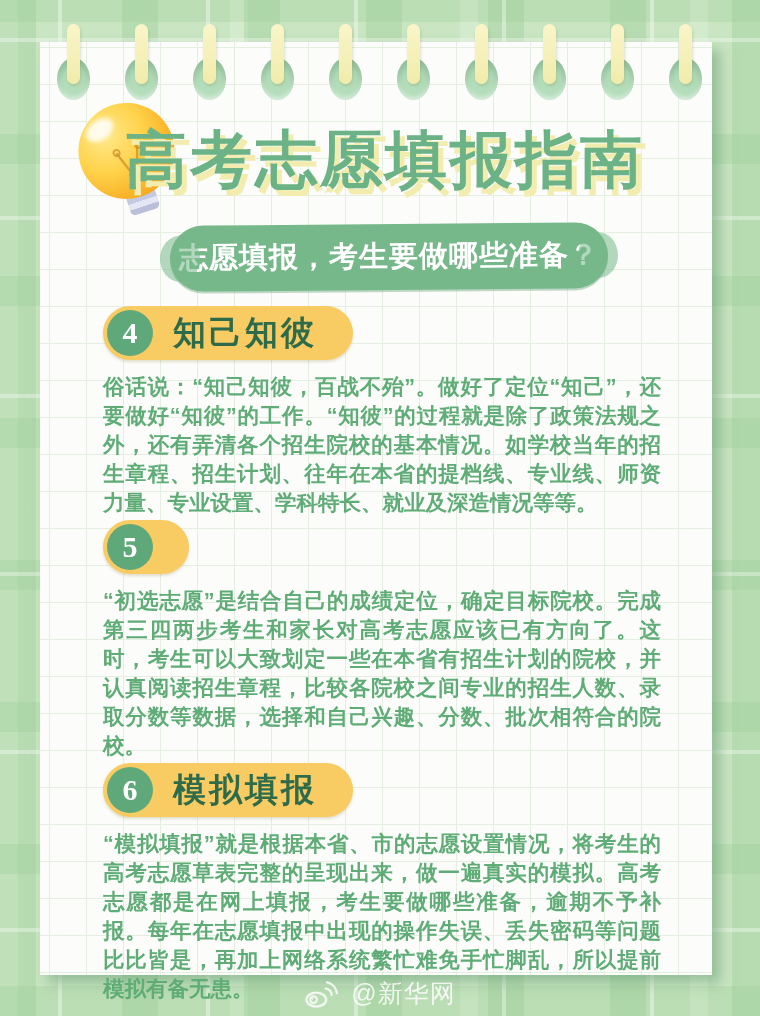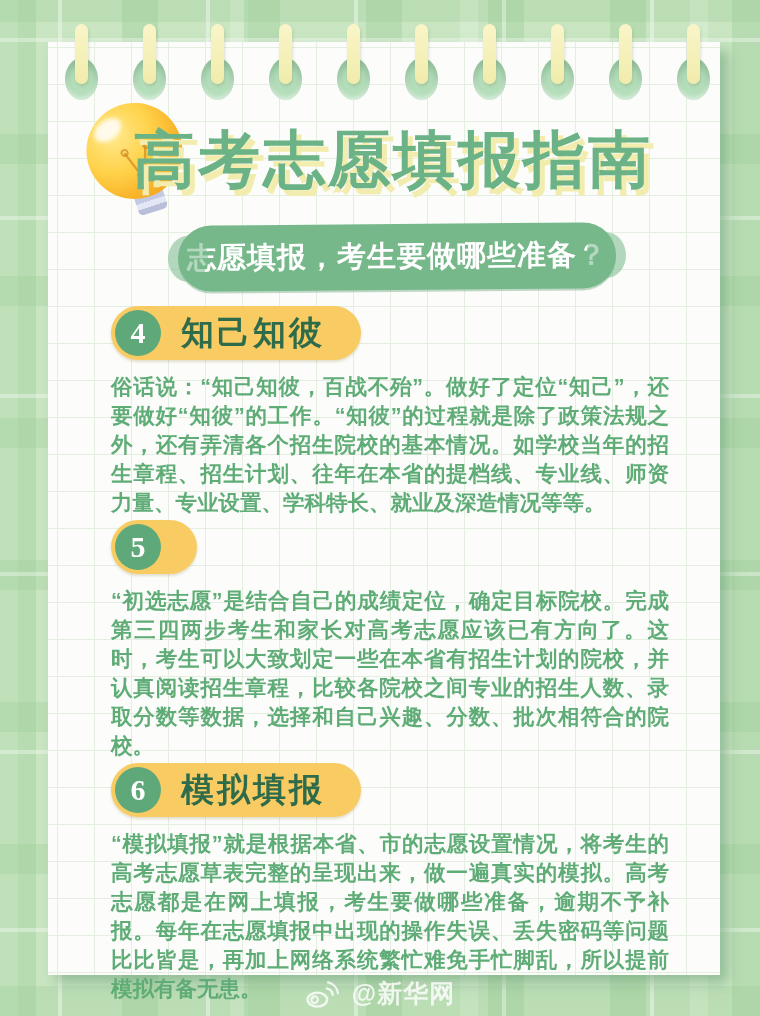--- a/index.html
+++ b/index.html
@@ -19,21 +19,20 @@
   
   .page{
     position:absolute; left:40px; top:42px; width:672px; height:933px;
     background-color:#fcfdfb;
     background-image:
       linear-gradient(#e4eee1 1.5px, transparent 1.5px),
       linear-gradient(90deg, #e4eee1 1.5px, transparent 1.5px);
     background-size:37px 37px;
     background-position:9px 5px;
     box-shadow:8px 8px 12px rgba(104,158,114,0.55);
-    margin-left:8px;
   }
 
   
   .hole{
     position:absolute; top:16px; width:33px; height:42px; border-radius:50%;
     background:#b4ddba;
     box-shadow:inset 0 7px 7px rgba(83,138,96,0.38), inset 0 -3px 4px rgba(255,255,255,0.5);
   }
   .strip{
     position:absolute; top:-18px; width:13px; height:60px; border-radius:7px;
@@ -115,21 +114,21 @@
     font-size:21.5px; line-height:29px; font-weight:700;
     color:#5fac77;
     text-align:justify;
   }
 
   
   .footer{
     position:absolute; left:0; top:977px; width:760px;
     display:flex; align-items:center; justify-content:center; gap:13px;
     color:rgba(255,255,255,0.82);
-    font-size:25px; font-weight:700; letter-spacing:1px;
+    font-size:25px; font-weight:400; letter-spacing:1px;
   }
   .weibo-icon{ opacity:0.82; }
 </style>
 </head>
 <body>
 
 <div class="page">
 
   <span class="hole" style="left:17px"></span>
   <span class="hole" style="left:85px"></span>

